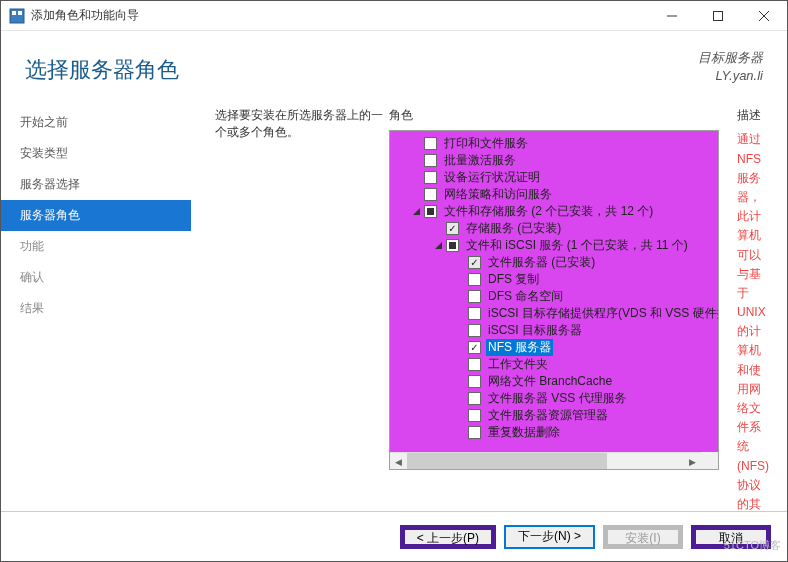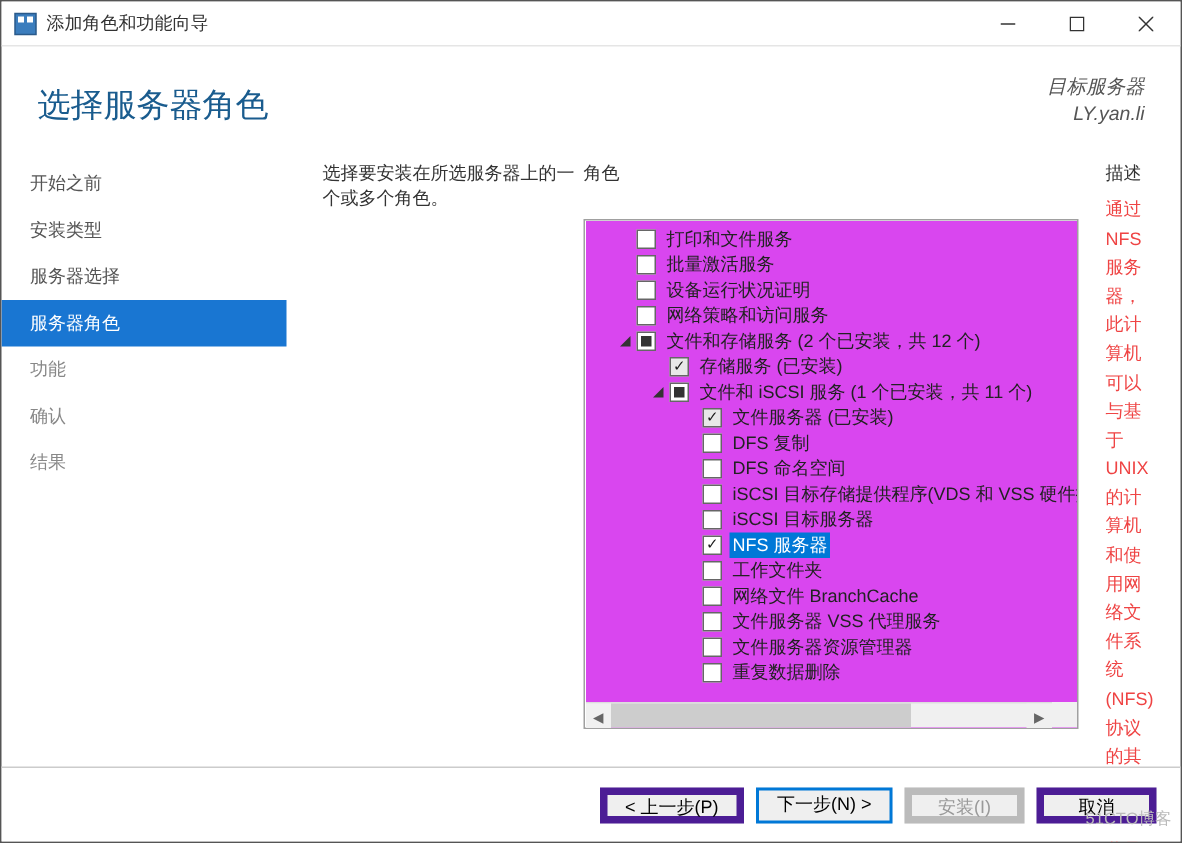--- a/index.html
+++ b/index.html
@@ -18,21 +18,21 @@
 .body { display: flex; padding: 0 0 0 0; height: 390px; }
 
 .sidebar { width: 190px; padding-top: 4px; }
 .sidebar .step { font-size: 12px; padding: 7px 0 7px 19px; color: #888; cursor: default; }
 .sidebar .step.done { color: #555; }
 .sidebar .step.active { background: #1976d2; color: #fff; }
 
 .main { flex: 1; padding: 4px 18px 0 24px; display: flex; flex-direction: row; }
 .instruction { font-size: 12px; color: #333; margin-bottom: 18px; }
 .columns { display: flex; gap: 18px; flex: 1; }
-.col-roles { display: flex; flex-direction: column; width: 330px; gap: 16px; }
+.col-roles { display: flex; flex-direction: column; width: 330px; }
 .col-desc { flex: 1; }
 .col-label { font-size: 12px; color: #333; margin-bottom: 6px; font-weight: 400; }
 
 .treebox { border: 1px solid #a0a0a0; background: #d946ef; height: 340px; overflow: auto; position: relative; }
 .tree-inner { min-width: 440px; padding: 4px 0; }
 .tree-row { display: flex; align-items: center; height: 17px; font-size: 12px; color: #222; white-space: nowrap; padding-right: 8px; }
 .tree-row .indent { display: inline-block; }
 .tree-row .twisty { width: 12px; height: 12px; display: inline-flex; align-items: center; justify-content: center; margin-right: 2px; }
 .tree-row .spacer { width: 14px; display: inline-block; }
 .tree-row .cb { width: 13px; height: 13px; border: 1px solid #666; margin-right: 5px; display: inline-flex; align-items: center; justify-content: center; background: #fff; flex-shrink: 0; }

